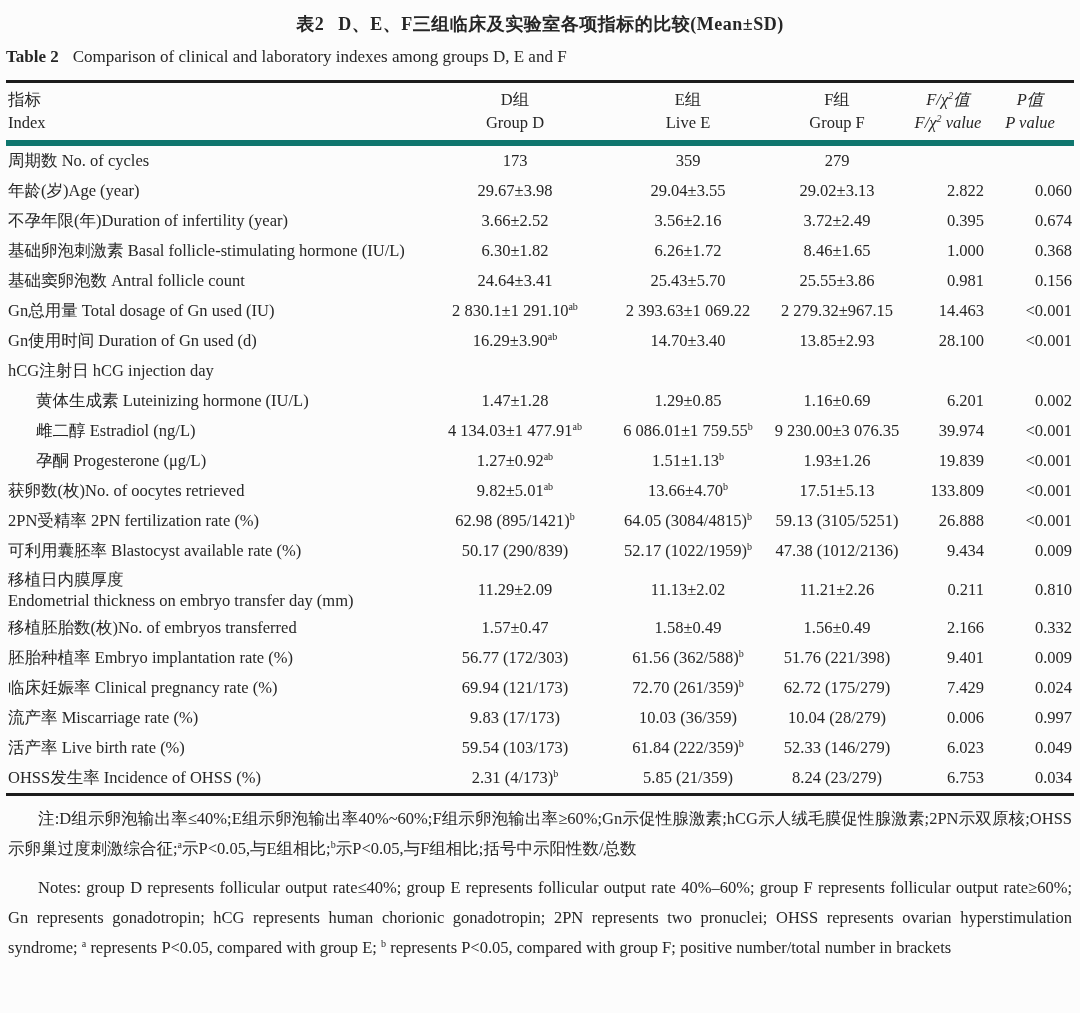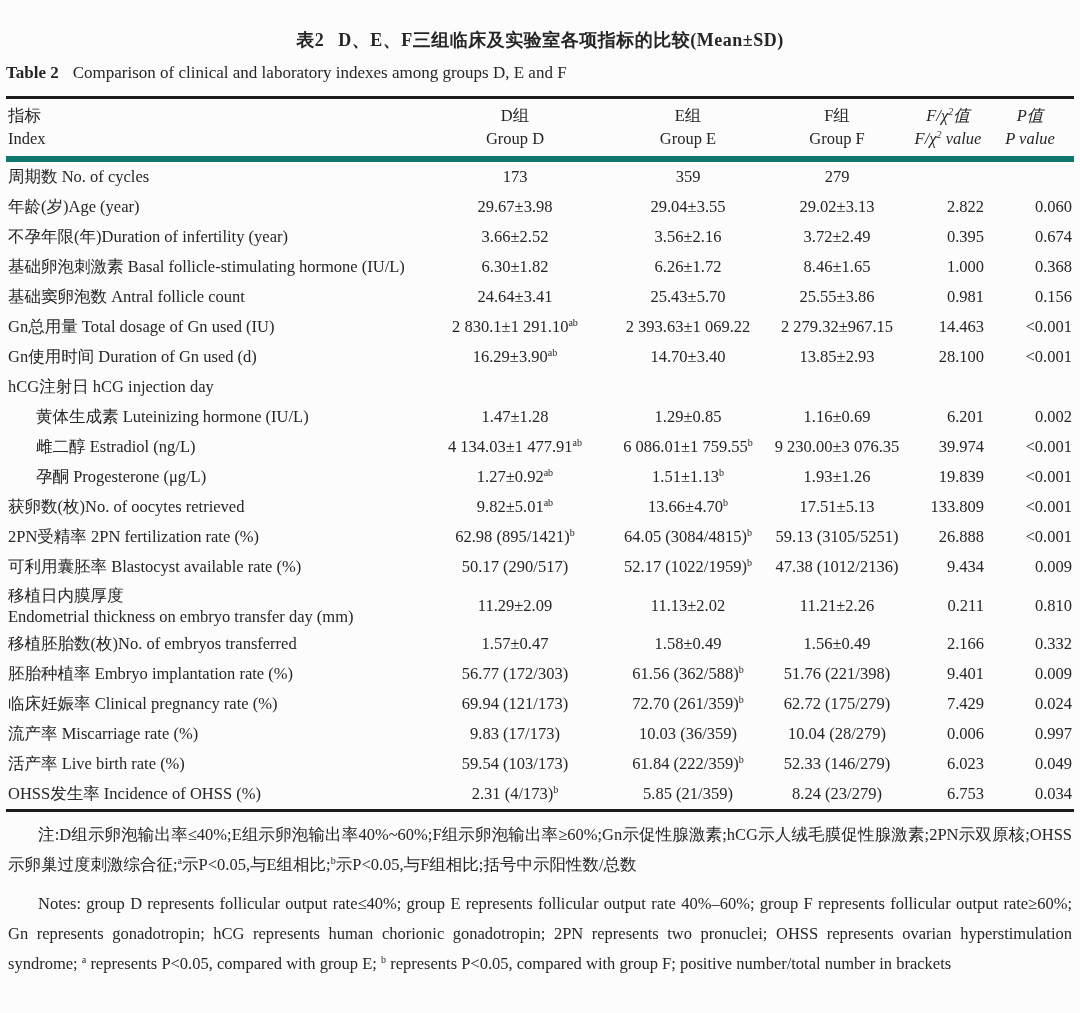--- a/index.html
+++ b/index.html
@@ -8,21 +8,21 @@
     background: #fcfcfc;
     width: 1080px;
     height: 1013px;
     overflow: hidden;
     font-family: "Liberation Serif", "DejaVu Serif", serif;
     color: #262626;
   }
   .page { padding: 0 6px; }
 
   .title-zh {
-    padding-top: 28px;
+    padding-top: 12px;
     text-align: center;
     font-size: 18px;
     font-weight: bold;
     letter-spacing: 0.5px;
   }
   .title-zh .tlabel { margin-right: 14px; }
   .title-en {
     margin-top: 11px;
     text-align: left;
     font-size: 17px;
@@ -111,21 +111,21 @@
         <th class="h-label">
           <div>指标</div>
           <div>Index</div>
         </th>
         <th class="h-mid">
           <div>D组</div>
           <div>Group D</div>
         </th>
         <th class="h-mid">
           <div>E组</div>
-          <div>Group E</div>
+          <div>Live E</div>
         </th>
         <th class="h-mid">
           <div>F组</div>
           <div>Group F</div>
         </th>
         <th class="h-num it">
           <div>F/χ<sup>2</sup>值</div>
           <div>F/χ<sup>2</sup> value</div>
         </th>
         <th class="h-num it">
@@ -234,21 +234,21 @@
         <tr>
           <td class="lbl">2PN受精率 2PN fertilization rate (%)</td>
           <td class="val">62.98 (895/1421)<sup>b</sup></td>
           <td class="val">64.05 (3084/4815)<sup>b</sup></td>
           <td class="val">59.13 (3105/5251)</td>
           <td class="num">26.888</td>
           <td class="num">&lt;0.001</td>
         </tr>
         <tr>
           <td class="lbl">可利用囊胚率 Blastocyst available rate (%)</td>
-          <td class="val">50.17 (290/517)</td>
+          <td class="val">50.17 (290/839)</td>
           <td class="val">52.17 (1022/1959)<sup>b</sup></td>
           <td class="val">47.38 (1012/2136)</td>
           <td class="num">9.434</td>
           <td class="num">0.009</td>
         </tr>
         <tr class="tall">
           <td class="lbl">
             <div class="l1">移植日内膜厚度</div>
             <div class="l2">Endometrial thickness on embryo transfer day (mm)</div>
           </td>

